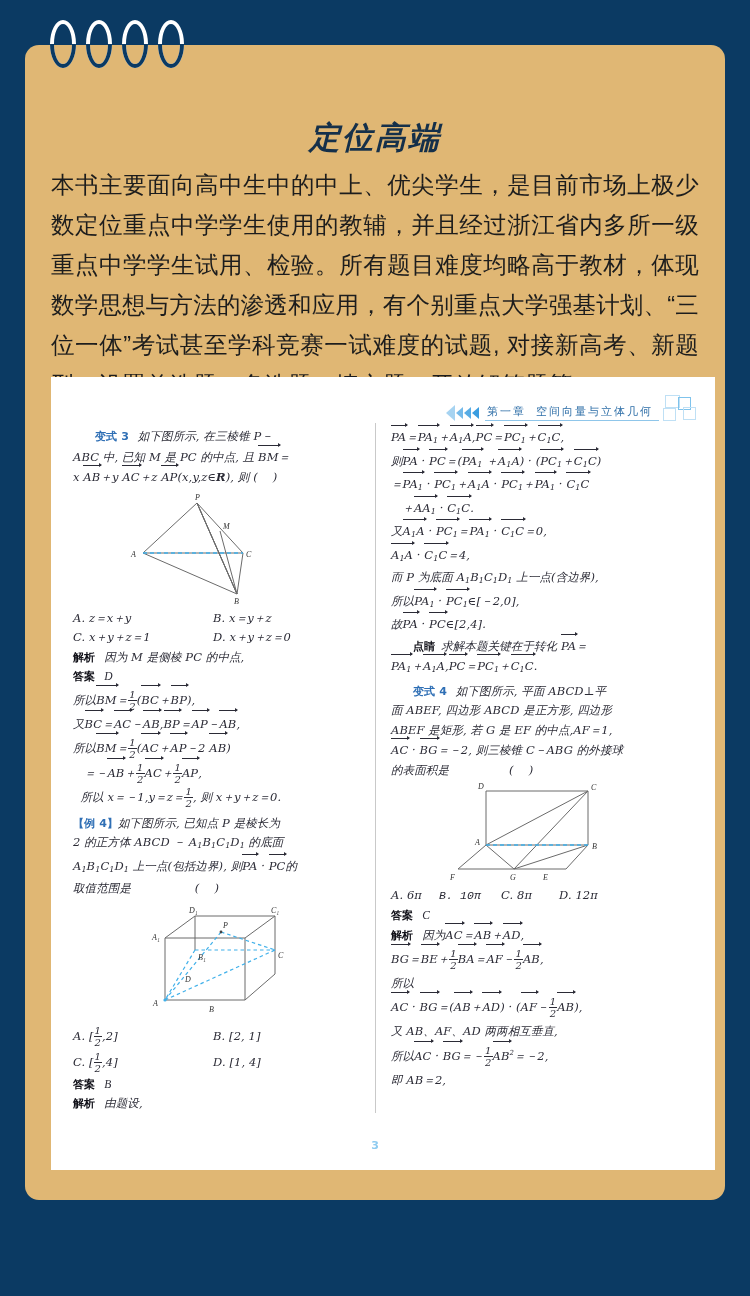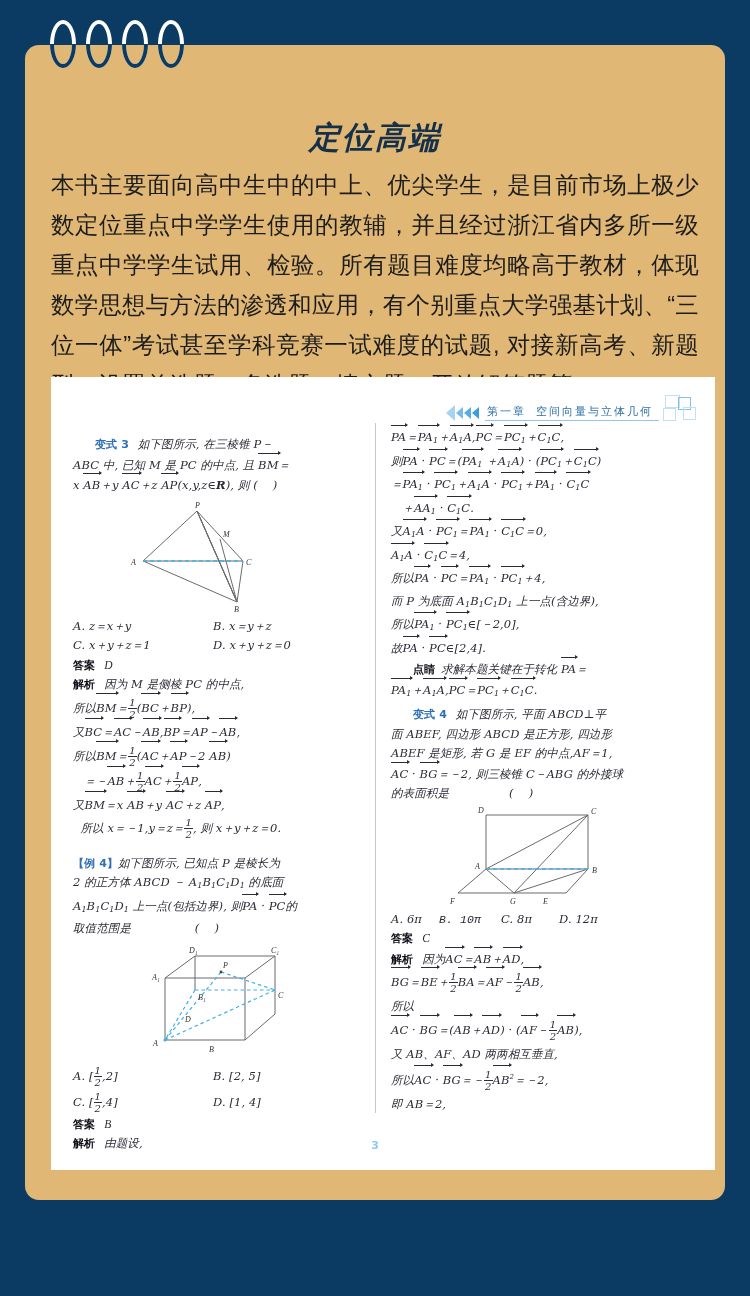--- a/index.html
+++ b/index.html
@@ -180,21 +180,21 @@
             <i class="gd g4"></i>
         </span>
       </div>
 
       <div class="divider"></div>
 
       <div class="cols">
 
         <div class="col left">
 
-          <div class="line" style="margin-top:10px;">
+          <div class="line" style="margin-top:2px;">
             <span class="ind"></span><span class="blue">变式 3</span>
             &nbsp;&nbsp;<span class="cn">如下图所示, 在三棱锥 P－</span>
           </div>
           <div class="line"><span class="cn"><span class="it">ABC</span> 中, 已知 <span class="it">M</span> 是 <span class="it">PC</span> 的中点, 且 <span class="vec">BM</span>＝</span></div>
           <div class="line"><span class="cn"><span class="it">x</span> <span class="vec">AB</span>＋<span class="it">y</span> <span class="vec">AC</span>＋<span class="it">z</span> <span class="vec">AP</span>(<span class="it">x</span>,<span class="it">y</span>,<span class="it">z</span>∈<b>R</b>), 则 (&nbsp;&nbsp;&nbsp;&nbsp;)</span></div>
 
           <div class="fig" style="width:180px;height:115px;">
             <svg width="180" height="115" viewBox="0 0 180 115">
               <g stroke="#6b6b6b" stroke-width="1" fill="none">
                 <path d="M72 12 L18 62 L112 103 Z"></path>
@@ -215,35 +215,34 @@
           <div class="line opts">
             <span class="o cn">A. z＝x＋y</span>
             <span class="o cn">B. x＝y＋z</span>
           </div>
           <div class="line opts">
             <span class="o cn">C. x＋y＋z＝1</span>
             <span class="o cn">D. x＋y＋z＝0</span>
           </div>
 
           <div class="line">
+            <span class="bold-cn">解析</span>&nbsp;&nbsp;
+            <span class="cn">因为 <span class="it">M</span> 是侧棱 <span class="it">PC</span> 的中点,</span>
+          </div>
+          <div class="line">
             <span class="bold-cn">答案</span>&nbsp;&nbsp;
             <span class="it">D</span>
-          </div>
-          <div class="line">
-            <span class="bold-cn">解析</span>&nbsp;&nbsp;
-            <span class="cn">因为 <span class="it">M</span> 是侧棱 <span class="it">PC</span> 的中点,</span>
           </div>
           <div class="line" style="line-height:24px;"><span class="cn">所以<span class="vec">BM</span>＝<span class="frac"><span class="n">1</span><span class="d">2</span></span>(<span class="vec">BC</span>＋<span class="vec">BP</span>),</span></div>
           <div class="line" style="line-height:22px;"><span class="cn">又<span class="vec">BC</span>＝<span class="vec">AC</span>－<span class="vec">AB</span>,<span class="vec">BP</span>＝<span class="vec">AP</span>－<span class="vec">AB</span>,</span></div>
           <div class="line" style="line-height:24px;"><span class="cn">所以<span class="vec">BM</span>＝<span class="frac"><span class="n">1</span><span class="d">2</span></span>(<span class="vec">AC</span>＋<span class="vec">AP</span>－2 <span class="vec">AB</span>)</span></div>
           <div class="line" style="line-height:24px;"><span class="cn">&nbsp;&nbsp;&nbsp;＝－<span class="vec">AB</span>＋<span class="frac"><span class="n">1</span><span class="d">2</span></span><span class="vec">AC</span>＋<span class="frac"><span class="n">1</span><span class="d">2</span></span><span class="vec">AP</span>,</span></div>
-          <div class="line" style="line-height:22px;"><span class="cn">又<span class="vec">BM</span>＝<span class="it">x</span> <span class="vec">AB</span>＋<span class="it">y</span> <span class="vec">AC</span>＋<span class="it">z</span> <span class="vec">AP</span>,</span></div>
           <div class="line" style="line-height:24px;"><span class="cn">&nbsp;&nbsp;所以 <span class="it">x</span>＝－1,<span class="it">y</span>＝<span class="it">z</span>＝<span class="frac"><span class="n">1</span><span class="d">2</span></span>, 则 <span class="it">x</span>＋<span class="it">y</span>＋<span class="it">z</span>＝0.</span></div>
 
-          <div class="line" style="margin-top:14px;">
+          <div class="line" style="margin-top:5px;">
             <span class="blue">【例 4】</span><span class="cn">如下图所示, 已知点 <span class="it">P</span> 是棱长为</span>
           </div>
           <div class="line"><span class="cn">2 的正方体 <span class="it">ABCD</span> － <span class="it">A</span><span class="sub it">1</span><span class="it">B</span><span class="sub it">1</span><span class="it">C</span><span class="sub it">1</span><span class="it">D</span><span class="sub it">1</span> 的底面</span></div>
           <div class="line"><span class="cn"><span class="it">A</span><span class="sub it">1</span><span class="it">B</span><span class="sub it">1</span><span class="it">C</span><span class="sub it">1</span><span class="it">D</span><span class="sub it">1</span> 上一点(包括边界), 则<span class="vec">PA</span> · <span class="vec">PC</span>的</span></div>
           <div class="line"><span class="cn">取值范围是&nbsp;&nbsp;&nbsp;&nbsp;&nbsp;&nbsp;&nbsp;&nbsp;&nbsp;&nbsp;&nbsp;&nbsp;&nbsp;&nbsp;&nbsp;&nbsp;&nbsp;(&nbsp;&nbsp;&nbsp;&nbsp;)</span></div>
 
           <div class="fig" style="width:185px;height:118px;">
             <svg width="185" height="118" viewBox="0 0 185 118">
               <g stroke="#6b6b6b" stroke-width="1" fill="none">
                 <path d="M42 36 L42 98 L122 98 L122 36 Z"></path>
@@ -267,21 +266,21 @@
               <text x="75" y="58" font-size="8" font-style="italic" fill="#333" font-family="serif">B₁</text>
               <text x="62" y="80" font-size="8" font-style="italic" fill="#333" font-family="serif">D</text>
               <text x="155" y="56" font-size="8" font-style="italic" fill="#333" font-family="serif">C</text>
               <text x="30" y="104" font-size="8" font-style="italic" fill="#333" font-family="serif">A</text>
               <text x="86" y="110" font-size="8" font-style="italic" fill="#333" font-family="serif">B</text>
             </svg>
           </div>
 
           <div class="line opts" style="line-height:26px;">
             <span class="o cn">A.&nbsp;[<span class="frac"><span class="n">1</span><span class="d">2</span></span>,2]</span>
-            <span class="o cn">B. [2, 5]</span>
+            <span class="o cn">B. [2, 1]</span>
           </div>
           <div class="line opts" style="line-height:26px;">
             <span class="o cn">C.&nbsp;[<span class="frac"><span class="n">1</span><span class="d">2</span></span>,4]</span>
             <span class="o cn">D. [1, 4]</span>
           </div>
           <div class="line">
             <span class="bold-cn">答案</span>&nbsp;&nbsp;
             <span class="it">B</span>
           </div>
           <div class="line">
@@ -291,21 +290,20 @@
         </div>
 
         <div class="col right">
 
           <div class="line" style="margin-top:2px;"><span class="cn"><span class="vec">PA</span>＝<span class="vec">PA<span class="sub">1</span></span>＋<span class="vec">A<span class="sub">1</span>A</span>,<span class="vec">PC</span>＝<span class="vec">PC<span class="sub">1</span></span>＋<span class="vec">C<span class="sub">1</span>C</span>,</span></div>
           <div class="line"><span class="cn">则<span class="vec">PA</span> · <span class="vec">PC</span>＝(<span class="vec">PA<span class="sub">1</span></span> ＋<span class="vec">A<span class="sub">1</span>A</span>) · (<span class="vec">PC<span class="sub">1</span></span>＋<span class="vec">C<span class="sub">1</span>C</span>)</span></div>
           <div class="line"><span class="cn">＝<span class="vec">PA<span class="sub">1</span></span> · <span class="vec">PC<span class="sub">1</span></span>＋<span class="vec">A<span class="sub">1</span>A</span> · <span class="vec">PC<span class="sub">1</span></span>＋<span class="vec">PA<span class="sub">1</span></span> · <span class="vec">C<span class="sub">1</span>C</span></span></div>
           <div class="line"><span class="cn">&nbsp;&nbsp;&nbsp;＋<span class="vec">AA<span class="sub">1</span></span> · <span class="vec">C<span class="sub">1</span>C</span>.</span></div>
           <div class="line"><span class="cn">又<span class="vec">A<span class="sub">1</span>A</span> · <span class="vec">PC<span class="sub">1</span></span>＝<span class="vec">PA<span class="sub">1</span></span> · <span class="vec">C<span class="sub">1</span>C</span>＝0,</span></div>
           <div class="line"><span class="cn"><span class="vec">A<span class="sub">1</span>A</span> · <span class="vec">C<span class="sub">1</span>C</span>＝4,</span></div>
-          <div class="line"><span class="cn">所以<span class="vec">PA</span> · <span class="vec">PC</span>＝<span class="vec">PA<span class="sub">1</span></span> · <span class="vec">PC<span class="sub">1</span></span>＋4,</span></div>
           <div class="line"><span class="cn">而 <span class="it">P</span> 为底面 <span class="it">A</span><span class="sub it">1</span><span class="it">B</span><span class="sub it">1</span><span class="it">C</span><span class="sub it">1</span><span class="it">D</span><span class="sub it">1</span> 上一点(含边界),</span></div>
           <div class="line"><span class="cn">所以<span class="vec">PA<span class="sub">1</span></span> · <span class="vec">PC<span class="sub">1</span></span>∈[－2,0],</span></div>
           <div class="line"><span class="cn">故<span class="vec">PA</span> · <span class="vec">PC</span>∈[2,4].</span></div>
 
           <div class="line" style="margin-top:1px;">
             <span class="ind"></span><span class="bold-cn">点睛</span>&nbsp;&nbsp;<span class="cn">求解本题关键在于转化 <span class="vec">PA</span>＝</span>
           </div>
           <div class="line"><span class="cn"><span class="vec">PA<span class="sub">1</span></span>＋<span class="vec">A<span class="sub">1</span>A</span>,<span class="vec">PC</span>＝<span class="vec">PC<span class="sub">1</span></span>＋<span class="vec">C<span class="sub">1</span>C</span>.</span></div>
 
           <div class="line" style="margin-top:2px;">

